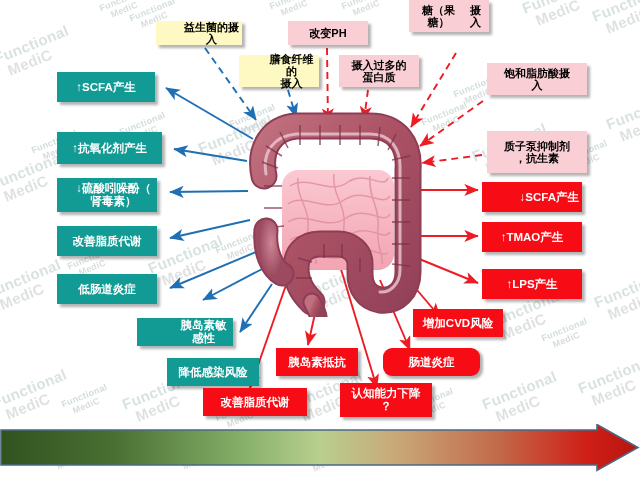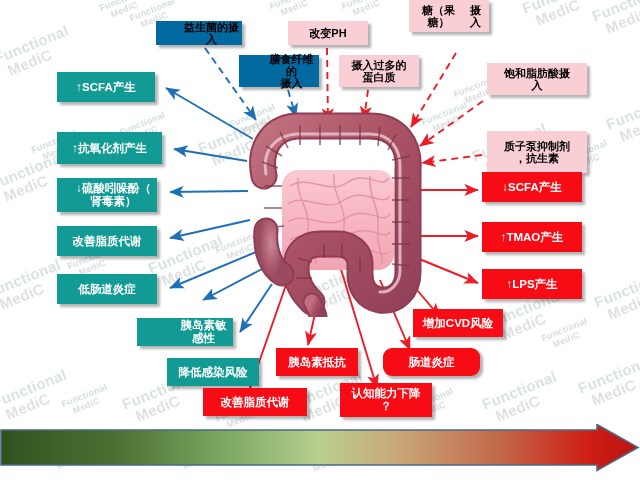--- a/index.html
+++ b/index.html
@@ -32,21 +32,21 @@
   
   .node{
     position:absolute;z-index:5;box-sizing:border-box;
     display:flex;align-items:center;justify-content:center;text-align:center;
     font-weight:700;line-height:1.12;
     box-shadow:2.5px 2.5px 2.5px rgba(0,0,0,.30);
     padding:1px 3px;
   }
   .node.teal{background:#129b94;color:#ffffff;font-size:11.5px;}
   .node.red{background:#f70b15;color:#ffffff;font-size:11.5px;}
-  .node.green{background:#0369a1;color:#000000;font-size:11px;padding-left:28px;}
+  .node.green{background:#fef9c3;color:#000000;font-size:11px;padding-left:28px;}
   .node.pink{background:#f9ced4;color:#000000;font-size:11px;}
 
   
   .grad-arrow{position:absolute;left:0;top:424px;width:640px;height:56px;z-index:4;}
 </style>
 </head>
 <body>
 
 <div id="stage">
 
@@ -387,21 +387,21 @@
   </div>
 
   <div class="node teal" style="left:137px;top:318px;width:96px;height:28px;padding-left:40px;">
     <span>胰岛素敏感性</span>
   </div>
 
   <div class="node teal" style="left:167px;top:358px;width:92px;height:28px;text-align:right;">
     <span>降低感染风险</span>
   </div>
 
-  <div class="node red" style="left:482px;top:172px;width:100px;height:30px;">
+  <div class="node red" style="left:482px;top:182px;width:100px;height:30px;justify-content:flex-end;">
     <span>↓SCFA产生</span>
   </div>
 
   <div class="node red" style="left:482px;top:222px;width:100px;height:30px;">
     <span>↑TMAO产生</span>
   </div>
 
   <div class="node red" style="left:482px;top:269px;width:100px;height:30px;">
     <span>↑LPS产生</span>
   </div>

